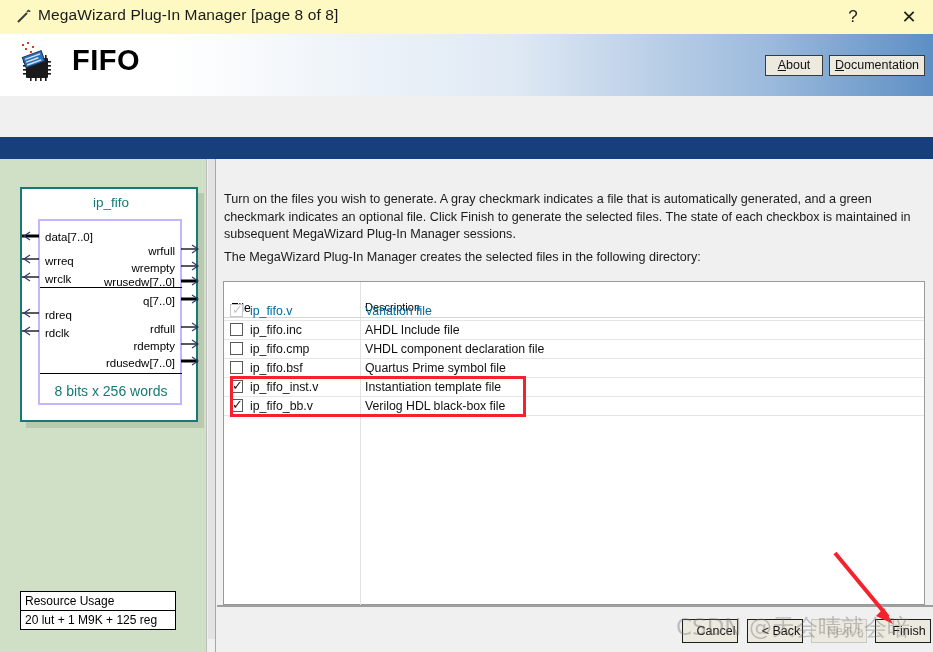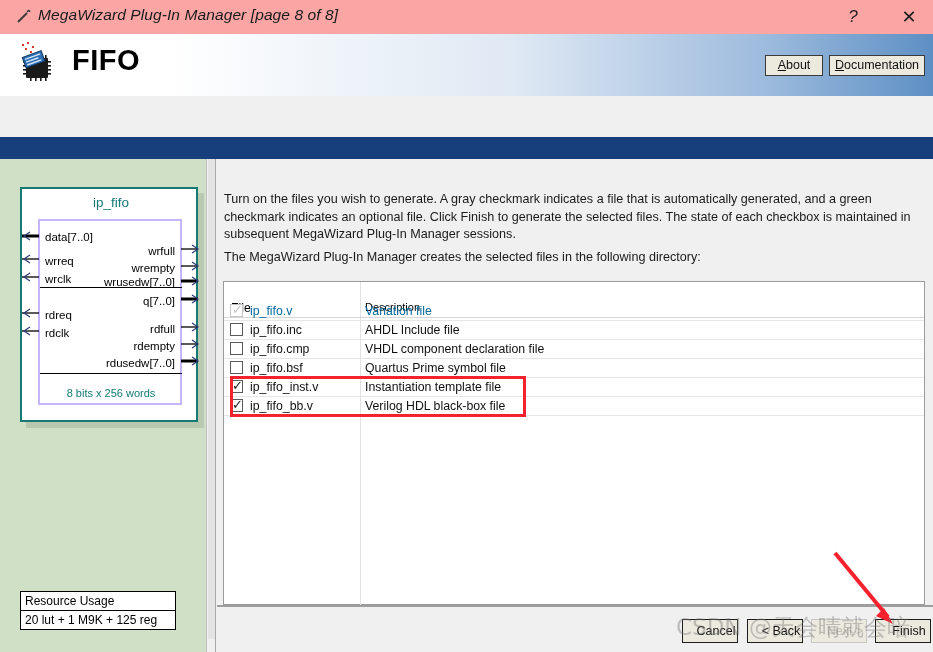--- a/index.html
+++ b/index.html
@@ -5,21 +5,21 @@
   html,body{margin:0;padding:0;}
   body{
     width:933px;height:652px;overflow:hidden;
     font-family:"Liberation Sans","DejaVu Sans",sans-serif;
     background:#ffffff;
     -webkit-font-smoothing:antialiased;
   }
   .app{position:relative;width:933px;height:652px;overflow:hidden;background:#f0f0f0;}
 
   
-  .titlebar{position:absolute;left:0;top:0;width:933px;height:34px;background:#fca5a5;border-bottom:1px solid #dcdcdc;font-style:italic;}
+  .titlebar{position:absolute;left:0;top:0;width:933px;height:34px;background:#fef9c3;border-bottom:1px solid #dcdcdc;}
   .tb-icon{position:absolute;left:16px;top:9px;width:16px;height:16px;}
   .tb-title{position:absolute;left:38px;top:6px;font-size:15.5px;color:#1a1a1a;letter-spacing:.1px;white-space:nowrap;}
   .tb-help{position:absolute;left:840px;top:4px;width:26px;height:26px;font-size:17px;color:#222;text-align:center;line-height:26px;cursor:default;}
   .tb-close{position:absolute;left:895px;top:4px;width:28px;height:26px;text-align:center;line-height:26px;font-size:18px;color:#222;cursor:default;}
 
   
   .brand{position:absolute;left:0;top:34px;width:933px;height:62px;
          background:linear-gradient(to right,#ffffff 0%,#ffffff 18%,#dfe9f4 55%,#9dbbdd 82%,#5d8fc4 100%);}
   .brand-logo{position:absolute;left:14px;top:6px;width:48px;height:48px;}
   .brand-name{position:absolute;left:72px;top:10px;font-size:29px;font-weight:bold;color:#000;letter-spacing:.5px;}
@@ -50,21 +50,21 @@
   .lp-scroll{position:absolute;right:0;top:0;width:9px;height:493px;background:#f0f0f0;border-left:1px solid #bfbfbf;box-sizing:border-box;}
   .lp-thumb{position:absolute;left:1px;top:0;width:7px;height:480px;background:#e3e3e3;}
   .diagram{position:absolute;left:20px;top:28px;width:178px;height:235px;background:#ffffff;border:2px solid #147a73;box-sizing:border-box;}
   .diagram-shadow{position:absolute;left:26px;top:34px;width:178px;height:235px;background:#b8c9b0;}
   .dg-title{position:absolute;left:0;top:6px;width:178px;text-align:center;font-size:13.5px;color:#147a73;}
   .dg-body{position:absolute;left:16px;top:30px;width:144px;height:186px;border:2px solid #c4b5fd;box-sizing:border-box;}
   .dg-hr{position:absolute;left:0;width:142px;height:1px;background:#000;}
   .sig{position:absolute;font-size:11.5px;color:#000;white-space:nowrap;line-height:11px;}
   .sig-l{left:5px;text-align:left;}
   .sig-r{right:5px;text-align:right;}
-  .dg-foot{position:absolute;left:0;bottom:4px;width:142px;text-align:center;font-size:11px;color:#147a73;}
+  .dg-foot{position:absolute;left:0;bottom:4px;width:142px;text-align:center;font-size:14px;color:#147a73;}
   .resbox{position:absolute;left:20px;top:432px;width:156px;border:1px solid #000;background:#ffffff;box-sizing:border-box;}
   .resbox .r1{font-size:12px;color:#000;padding:2px 4px;border-bottom:1px solid #000;}
   .resbox .r2{font-size:12px;color:#000;padding:2px 4px;}
 
   
   .content{position:absolute;left:217px;top:159px;width:716px;height:493px;background:#f0f0f0;}
   .para{position:absolute;left:7px;font-size:12.6px;color:#1a1a1a;line-height:17.5px;width:698px;}
   .p1{top:32px;}
   .p2{top:90px;}
   .p3{top:119px;}

